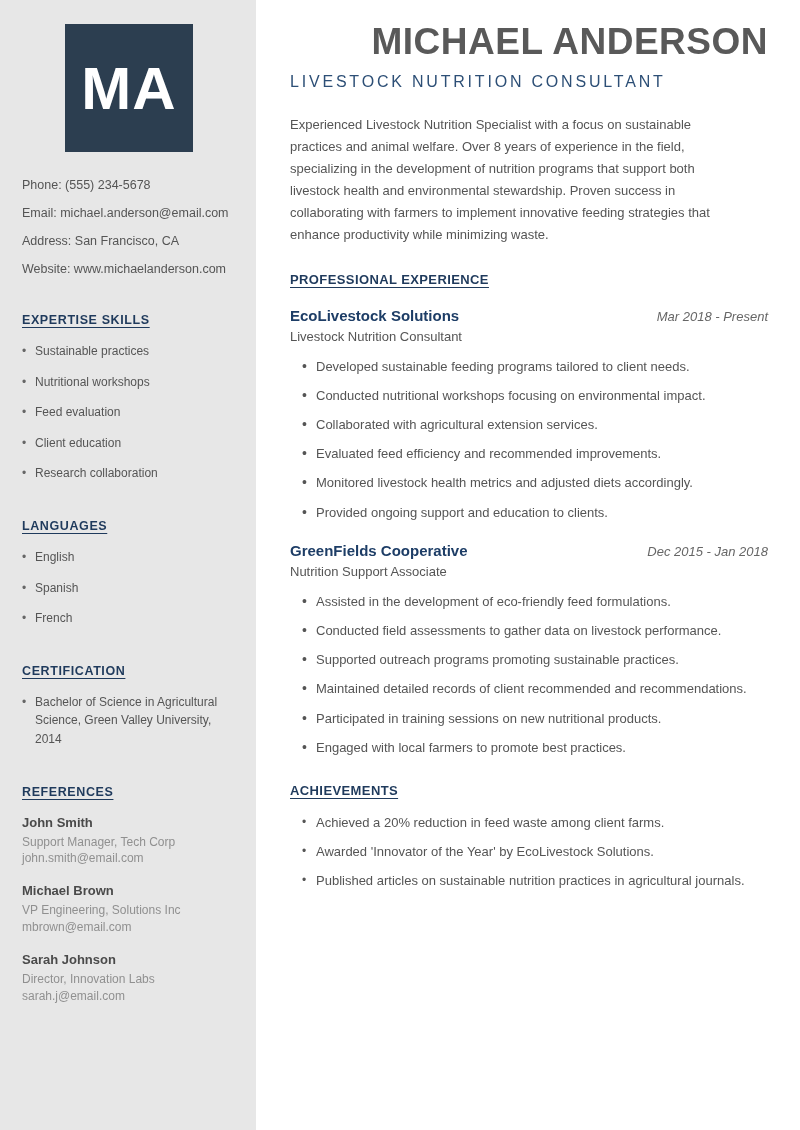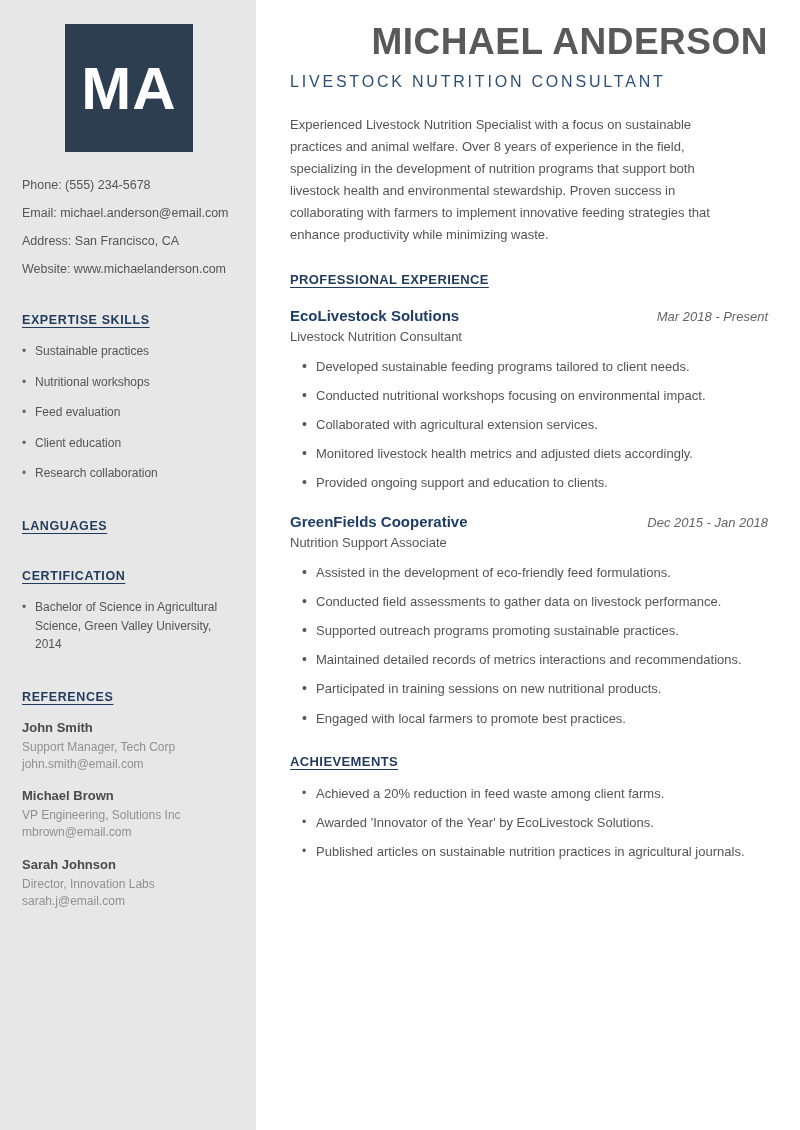--- a/index.html
+++ b/index.html
@@ -176,20 +176,25 @@
     <h2 class="side-heading">EXPERTISE SKILLS</h2>
     <div class="side-list">
       <div class="side-item">Sustainable practices</div>
       <div class="side-item">Nutritional workshops</div>
       <div class="side-item">Feed evaluation</div>
       <div class="side-item">Client education</div>
       <div class="side-item">Research collaboration</div>
     </div>
 
     <h2 class="side-heading">LANGUAGES</h2>
+    <div class="side-list">
+      <div class="side-item">English</div>
+      <div class="side-item">Spanish</div>
+      <div class="side-item">French</div>
+    </div>
 
     <h2 class="side-heading">CERTIFICATION</h2>
     <div class="side-list">
       <div class="side-item cert-item">Bachelor of Science in Agricultural Science, Green Valley University, 2014</div>
     </div>
 
     <h2 class="side-heading">REFERENCES</h2>
     <div>
       <div class="ref-person">
         <div class="ref-name">John Smith</div>
@@ -222,36 +227,37 @@
     <section class="job">
       <div class="job-header">
         <span class="job-company">EcoLivestock Solutions</span>
         <span class="job-dates">Mar 2018 - Present</span>
       </div>
       <div class="job-role">Livestock Nutrition Consultant</div>
       <div class="main-list">
         <div class="main-item">Developed sustainable feeding programs tailored to client needs.</div>
         <div class="main-item">Conducted nutritional workshops focusing on environmental impact.</div>
         <div class="main-item">Collaborated with agricultural extension services.</div>
+        <div class="main-item">Evaluated feed efficiency and recommended improvements.</div>
         <div class="main-item">Monitored livestock health metrics and adjusted diets accordingly.</div>
         <div class="main-item">Provided ongoing support and education to clients.</div>
       </div>
     </section>
 
     <section class="job">
       <div class="job-header">
         <span class="job-company">GreenFields Cooperative</span>
         <span class="job-dates">Dec 2015 - Jan 2018</span>
       </div>
       <div class="job-role">Nutrition Support Associate</div>
       <div class="main-list">
         <div class="main-item">Assisted in the development of eco-friendly feed formulations.</div>
         <div class="main-item">Conducted field assessments to gather data on livestock performance.</div>
         <div class="main-item">Supported outreach programs promoting sustainable practices.</div>
-        <div class="main-item">Maintained detailed records of metrics interactions and recommendations.</div>
+        <div class="main-item">Maintained detailed records of client recommended and recommendations.</div>
         <div class="main-item">Participated in training sessions on new nutritional products.</div>
         <div class="main-item">Engaged with local farmers to promote best practices.</div>
       </div>
     </section>
 
     <h2 class="main-heading">ACHIEVEMENTS</h2>
     <div class="main-list achv-list">
       <div class="main-item">Achieved a 20% reduction in feed waste among client farms.</div>
       <div class="main-item">Awarded 'Innovator of the Year' by EcoLivestock Solutions.</div>
       <div class="main-item">Published articles on sustainable nutrition practices in agricultural journals.</div>

